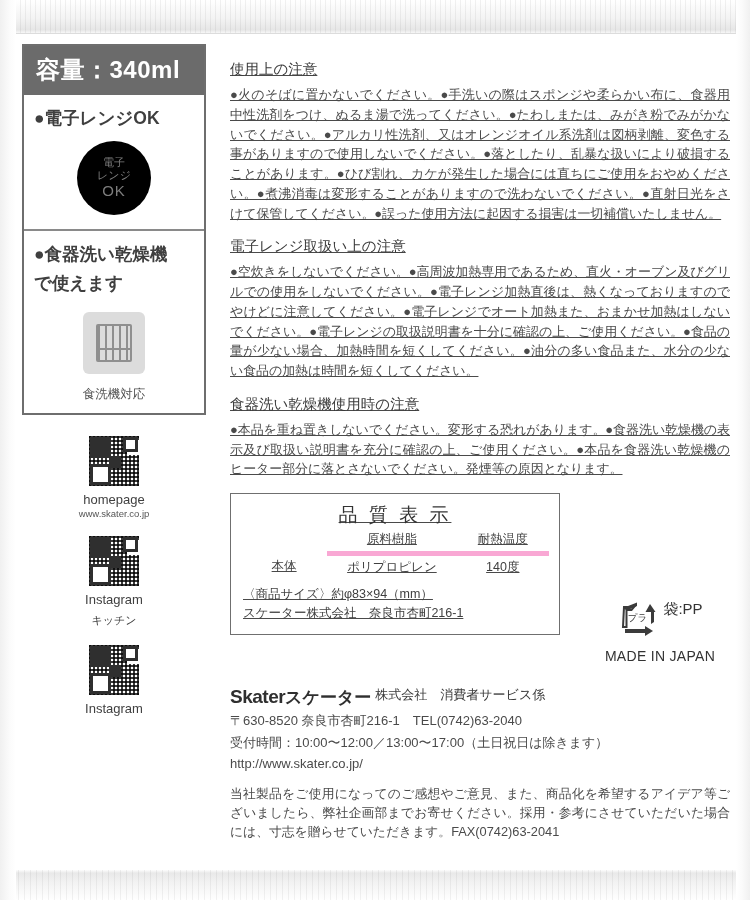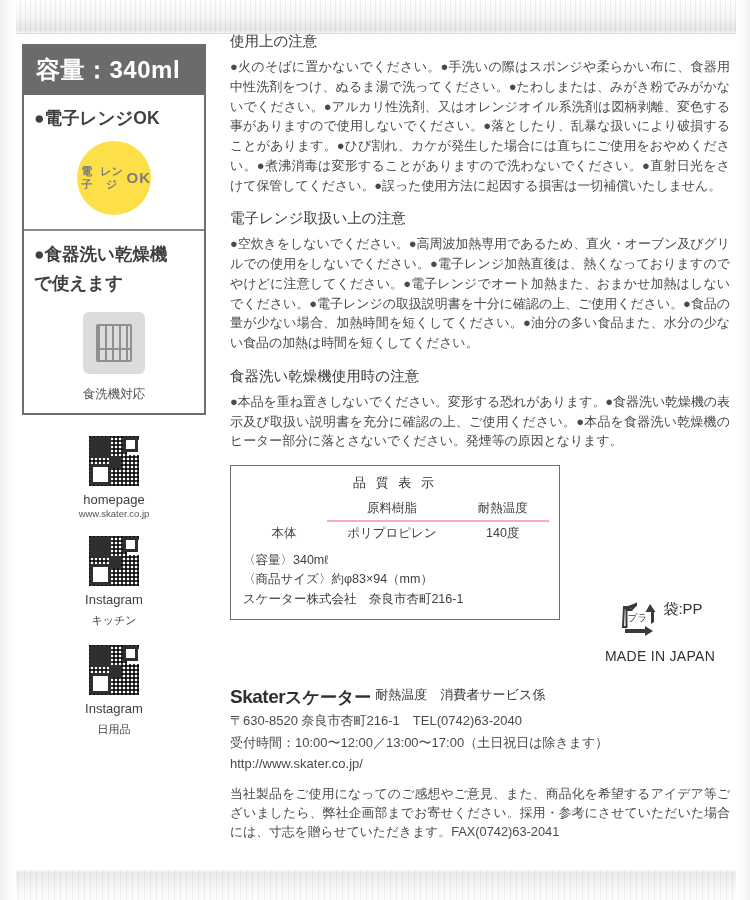--- a/index.html
+++ b/index.html
@@ -63,24 +63,24 @@
   .spec-line {
     font-size: 17.5px;
     font-weight: bold;
     color: #3f3f3f;
     padding: 12px 8px 6px 10px;
     line-height: 1.35;
   }
   .badge-wrap { text-align: center; padding: 4px 0 2px 0; }
   .mw-badge {
     width: 74px; height: 74px; border-radius: 50%;
-    background: #fde047;
-    display: inline-flex; 
+    background: #000000;
+    display: inline-flex; flex-direction: column;
     align-items: center; justify-content: center;
-    color: #7d7d7d; font-weight: bold; line-height: 1.15;
+    color: #7d7d7d; font-weight: normal; line-height: 1.15;
   }
   .mw-badge .l1 { font-size: 11px; }
   .mw-badge .l2 { font-size: 11px; }
   .mw-badge .l3 { font-size: 15px; letter-spacing: 1px; }
   .divider {
     height: 2px; background: #8a8a8a; margin: 12px 0 0 0;
   }
   .dish-icon-wrap { text-align: center; padding: 10px 0 2px 0; }
   .dish-icon {
     width: 62px; height: 62px; border-radius: 6px;
@@ -125,41 +125,41 @@
   .qr .mid {
     position:absolute; left:20px; top:20px; width:12px; height:12px;
     background:#2f2f2f;
   }
   .qr-label { font-size: 13px; color: #3f3f3f; margin-top: 5px; }
   .qr-sub { font-size: 9.5px; color: #555; margin-top: 1px; text-align: center; }
   .qr-sub-jp { font-size: 11px; color: #3f3f3f; margin-top: 6px; font-family: Liberation Serif, serif; }
 
   
   .right-col {
-    position: absolute; left: 230px; top: 32px; width: 500px;
+    position: absolute; left: 230px; top: 60px; width: 500px; text-decoration: underline;
   }
   h2.sec {
     font-size: 14.5px; font-weight: normal; color: #3a3a3a;
     margin: 0 0 6px 0; padding: 0;
   }
   p.body {
     font-size: 13px; line-height: 1.52; color: #4a4a4a;
     margin: 0 0 14px 0; text-align: justify;
     letter-spacing: -0.1px;
   }
 
   
   .quality-box {
     border: 1px solid #6f6f6f; width: 330px; padding: 8px 10px 10px 10px;
     margin-top: 2px;
   }
-  .q-title { text-align: center; font-size: 13px; color: #333; letter-spacing: 3px; margin-bottom: 5px; }
+  .q-title { text-align: center; font-size: 19px; color: #333; letter-spacing: 3px; }
   table.qt { width: 100%; border-collapse: collapse; font-size: 12.5px; color: #3f3f3f; }
   table.qt th, table.qt td { text-align: center; padding: 3px 2px; font-weight: normal; }
-  table.qt thead th { border-bottom: 2px solid #f9a8d4; }
+  table.qt thead th { border-bottom: 5px solid #f9a8d4; }
   table.qt thead th.blank { border-bottom: none; }
   .qt-notes { font-size: 12.5px; color: #3f3f3f; line-height: 1.55; margin-top: 6px; padding-left: 2px; }
   .qt-notes div { white-space: nowrap; }
 
   
   .pp-area {
     position: absolute; left: 585px; top: 600px; width: 150px; text-align: center;
   }
   .pp-row { display: flex; align-items: flex-start; justify-content: center; gap: 6px; }
   .pp-mark { width: 40px; height: 40px; position: relative; }
@@ -238,21 +238,20 @@
       <div class="qr-label">Instagram</div>
       <div class="qr-sub-jp">キッチン</div>
     </div>
 
     <div class="qr-item">
       <div class="qr">
         <div class="eye3"></div>
         <div class="mid"></div>
       </div>
       <div class="qr-label">Instagram</div>
-      <div class="qr-sub-jp">日用品</div>
     </div>
 
   </div>
 </div>
 
 <div class="right-col">
 
   <h2 class="sec">使用上の注意</h2>
   <p class="body">●火のそばに置かないでください。●手洗いの際はスポンジや柔らかい布に、食器用中性洗剤をつけ、ぬるま湯で洗ってください。●たわしまたは、みがき粉でみがかないでください。●アルカリ性洗剤、又はオレンジオイル系洗剤は図柄剥離、変色する事がありますので使用しないでください。●落としたり、乱暴な扱いにより破損することがあります。●ひび割れ、カケが発生した場合には直ちにご使用をおやめください。●煮沸消毒は変形することがありますので洗わないでください。●直射日光をさけて保管してください。●誤った使用方法に起因する損害は一切補償いたしません。</p>
 
@@ -274,21 +273,20 @@
       </thead>
       <tbody>
         <tr>
           <td>本体</td>
           <td>ポリプロピレン</td>
           <td>140度</td>
         </tr>
       </tbody>
     </table>
     <div class="qt-notes">
-      <div>〈容量〉340mℓ</div>
       <div>〈商品サイズ〉約φ83×94（mm）</div>
       <div>スケーター株式会社　奈良市杏町216-1</div>
     </div>
   </div>
 </div>
 
 <div class="pp-area">
   <div class="pp-row">
     <div class="pp-mark">
       <svg class="tri" viewBox="0 0 40 40">
@@ -303,19 +301,19 @@
     </div>
     <div class="pp-text">袋:PP</div>
   </div>
   <div class="mij">MADE IN JAPAN</div>
 </div>
 
 <div class="contact">
   <div class="brandline">
     <span class="brand">Skater</span>
     <span class="brand-jp">スケーター</span>
-    <span class="brand-tail">耐熱温度　消費者サービス係</span>
+    <span class="brand-tail">株式会社　消費者サービス係</span>
   </div>
   <div class="caddr">〒630-8520 奈良市杏町216-1　TEL(0742)63-2040</div>
   <div class="caddr">受付時間：10:00〜12:00／13:00〜17:00（土日祝日は除きます）</div>
   <div class="caddr">http://www.skater.co.jp/</div>
   <div class="cnote">当社製品をご使用になってのご感想やご意見、また、商品化を希望するアイデア等ございましたら、弊社企画部までお寄せください。採用・参考にさせていただいた場合には、寸志を贈らせていただきます。FAX(0742)63-2041</div>
 </div>
 
 </body></html>

